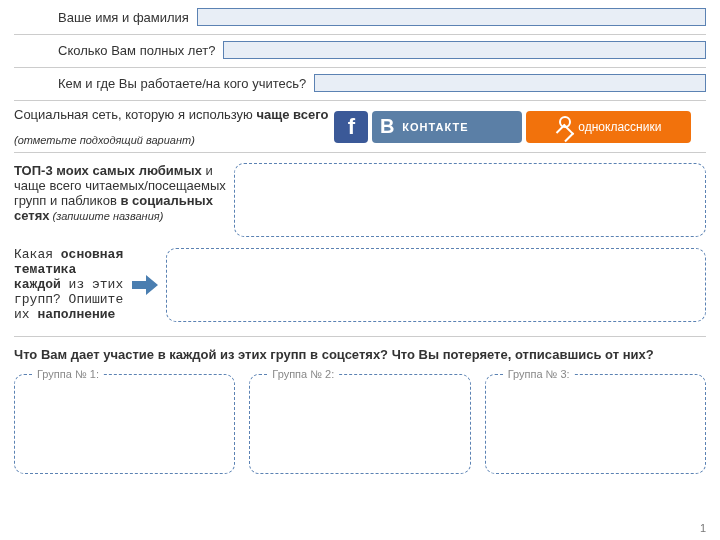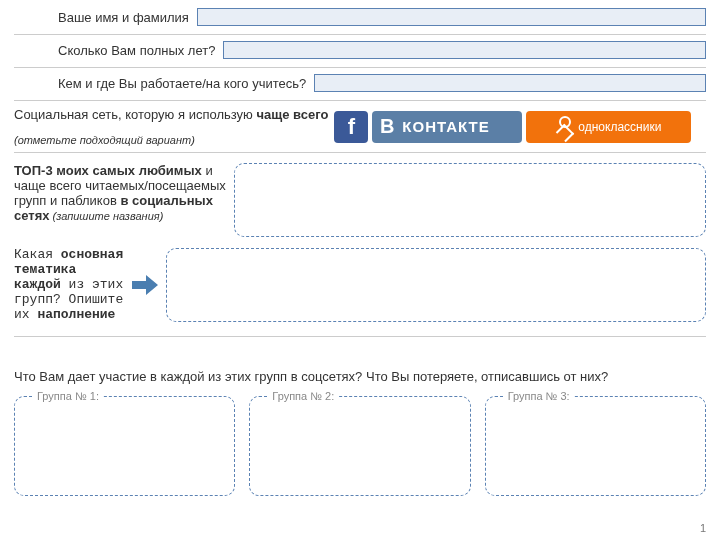--- a/index.html
+++ b/index.html
@@ -37,21 +37,21 @@
     font-size: 12px; padding: 0 6px;
   }
   .fb { width: 34px; background: #3b5998; font-size: 22px; font-family: 'Arial Black', Arial, sans-serif; }
   .vk {
     background: #5b7fa6; padding: 0; width: 150px;
   }
   .vk .b {
     width: 30px; height: 100%; display: flex; align-items: center; justify-content: center;
     font-size: 20px; font-family: 'Arial Black', Arial, sans-serif;
   }
-  .vk .t { flex:1; font-size: 15px; letter-spacing: 1px; font-family: Arial, sans-serif; }
+  .vk .t { flex:1; font-size: 11px; letter-spacing: 1px; font-family: Arial, sans-serif; }
   .ok { background: #f2720c; width: 165px; gap: 6px; }
   .ok .ic {
     width: 16px; height: 22px; position: relative;
   }
   .ok .ic::before {
     content: ""; position: absolute; top: 0; left: 3px;
     width: 8px; height: 8px; border: 2px solid #fff; border-radius: 50%;
   }
   .ok .ic::after {
     content: ""; position: absolute; top: 11px; left: 2px;
@@ -69,21 +69,21 @@
   }
   .hint2 { font-style: italic; font-size: 11px; }
   .theme-row { display: flex; align-items: center; margin-top: 10px; gap: 8px; font-family: Liberation Mono, monospace; }
   .theme-text { width: 110px; }
   .arrow { width: 26px; display:flex; align-items:center; justify-content:center; }
   .arrow svg { display:block; }
   .theme-box {
     flex: 1; height: 74px;
     border: 1px dashed #5b82b3; border-radius: 10px;
   }
-  .question-line { margin-top: 32px; }
+  .question-line { margin-top: 10px; font-weight: bold; }
   .groups { display: flex; gap: 14px; margin-top: 12px; }
   .group-box {
     flex: 1; height: 100px;
     border: 1px dashed #5b82b3; border-radius: 10px;
     position: relative;
     text-align: center;
   }
   .group-label {
     position: absolute; top: -7px; left: 18px;
     background: #fff; padding: 0 4px;

